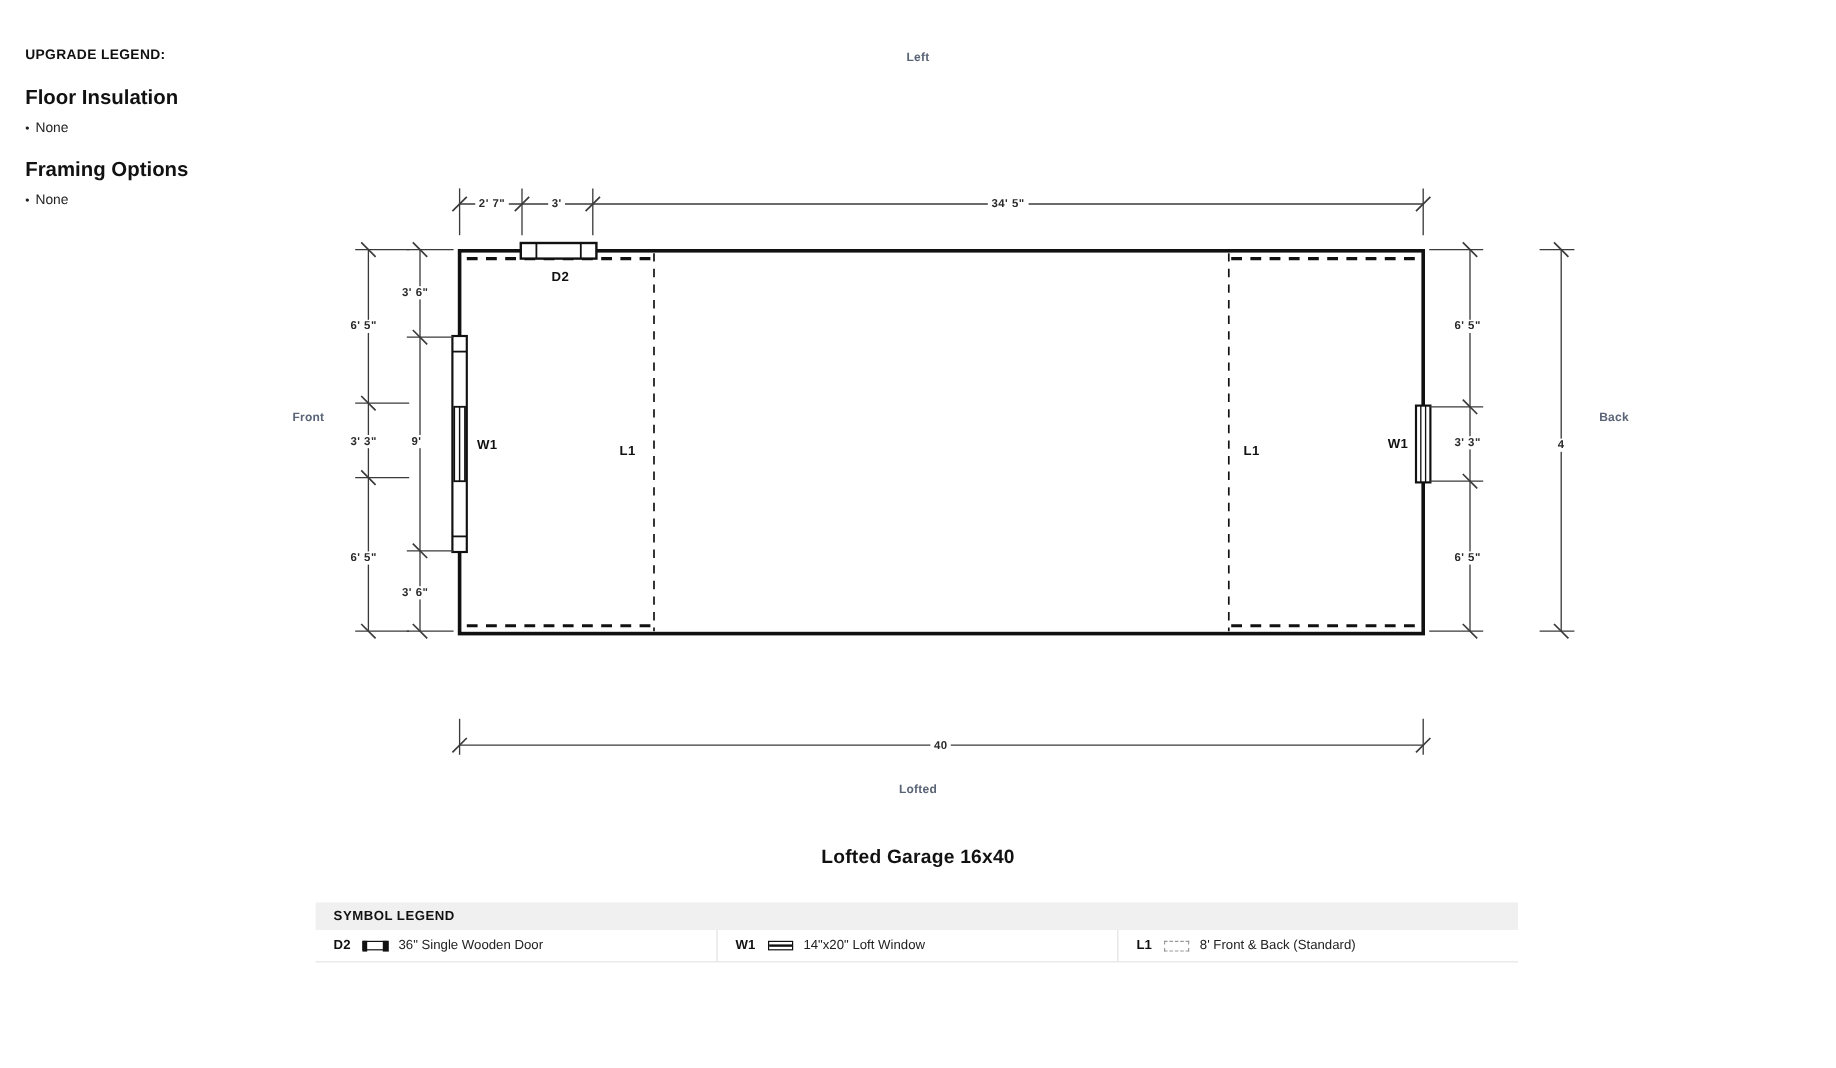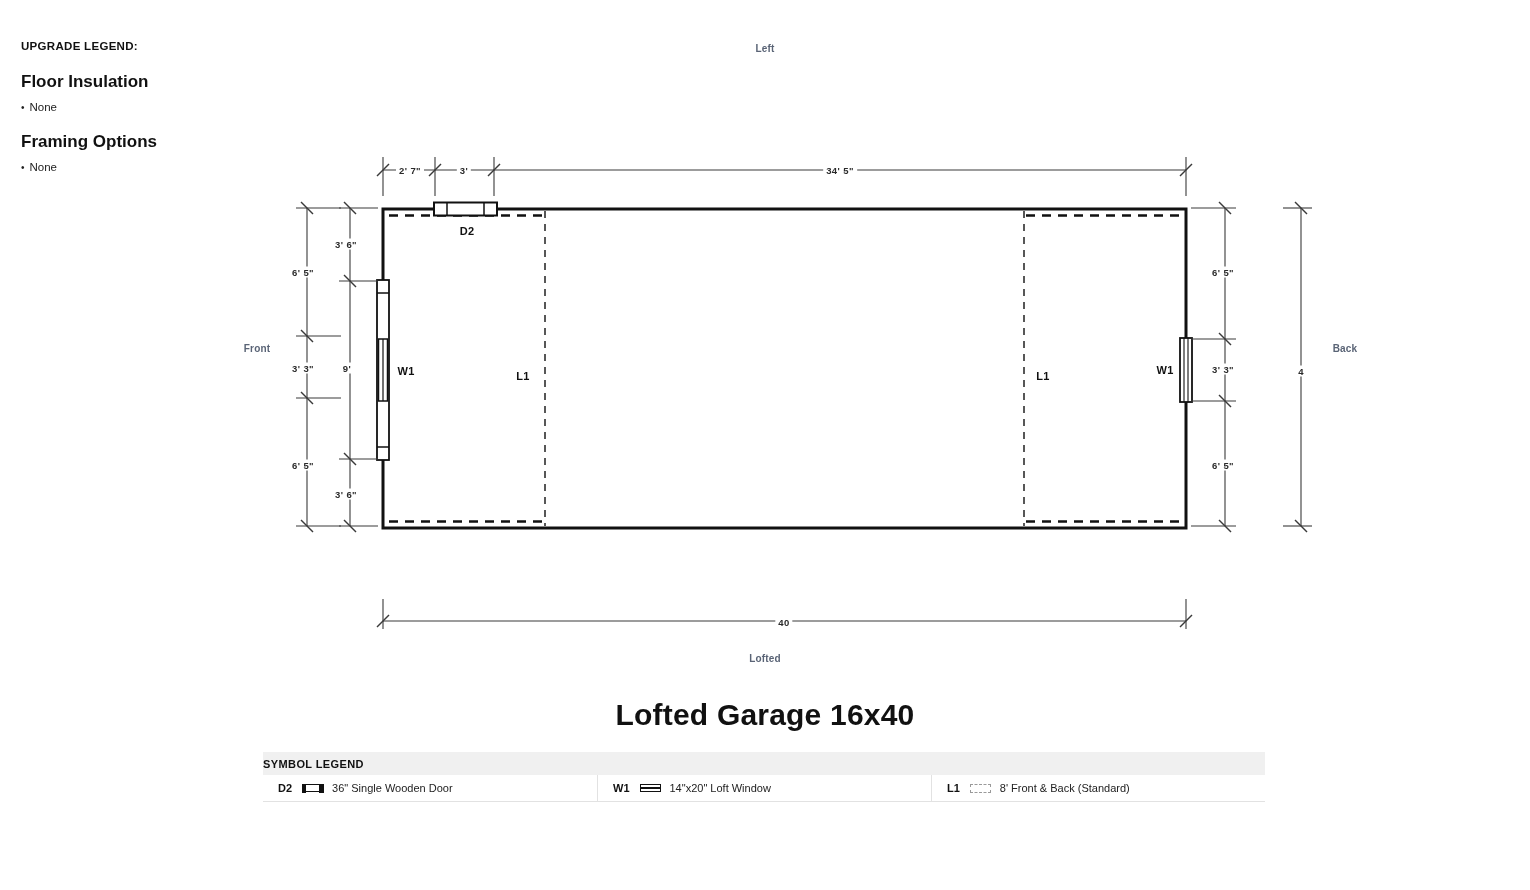--- a/index.html
+++ b/index.html
@@ -21,25 +21,25 @@
   
   .orient { position:absolute; transform:translate(-50%,-50%); font-size:10px; font-weight:bold; color:#5a6476; letter-spacing:.2px; }
 
   
   .dim { position:absolute; transform:translate(-50%,-50%); font-size:9.5px; font-weight:600; color:#2a2a2a; background:#fff; padding:0 3px; letter-spacing:.4px; white-space:nowrap; }
 
   
   .symlab { position:absolute; transform:translate(-50%,-50%); font-size:11px; font-weight:bold; color:#111; letter-spacing:.3px; }
 
   
-  .plan-title { position:absolute; left:765px; top:715px; transform:translate(-50%,-50%); font-size:30px; font-weight:bold; color:#111; letter-spacing:.2px; white-space:nowrap;text-align:center; }
+  .plan-title { position:absolute; left:765px; top:715px; transform:translate(-50%,-50%); font-size:16px; font-weight:bold; color:#111; letter-spacing:.2px; white-space:nowrap;text-align:center; }
 
   
   .legend { position:absolute; left:263px; top:752px; width:1002px; border-bottom:1px solid #e2e2e2; }
-  .legend-header { background:#f0f0f0; height:23px; display:flex; align-items:center; padding-left:0;
+  .legend-header { background:#f0f0f0; height:23px; display:flex; align-items:center; padding-left:15px;
                    font-size:11px; font-weight:bold; letter-spacing:.4px; color:#111; }
   .legend-row { display:flex; background:#fff; }
   .legend-cell { flex:1 1 25%; height:26px; display:flex; align-items:center; padding-left:15px; }
   .legend-cell + .legend-cell { border-left:1px solid #e2e2e2; }
   .legend-code { font-size:11px; font-weight:bold; margin-right:10px; }
   .legend-desc { font-size:11px; color:#222; margin-left:9px; white-space:nowrap; }
 
   .sym { position:relative; display:inline-block; }
   .sym-door { width:21px; height:8px; border:1.5px solid #111; background:#fff; }
   .sym-door .cap { position:absolute; top:-1.5px; bottom:-1.5px; width:4.5px; background:#111; }

